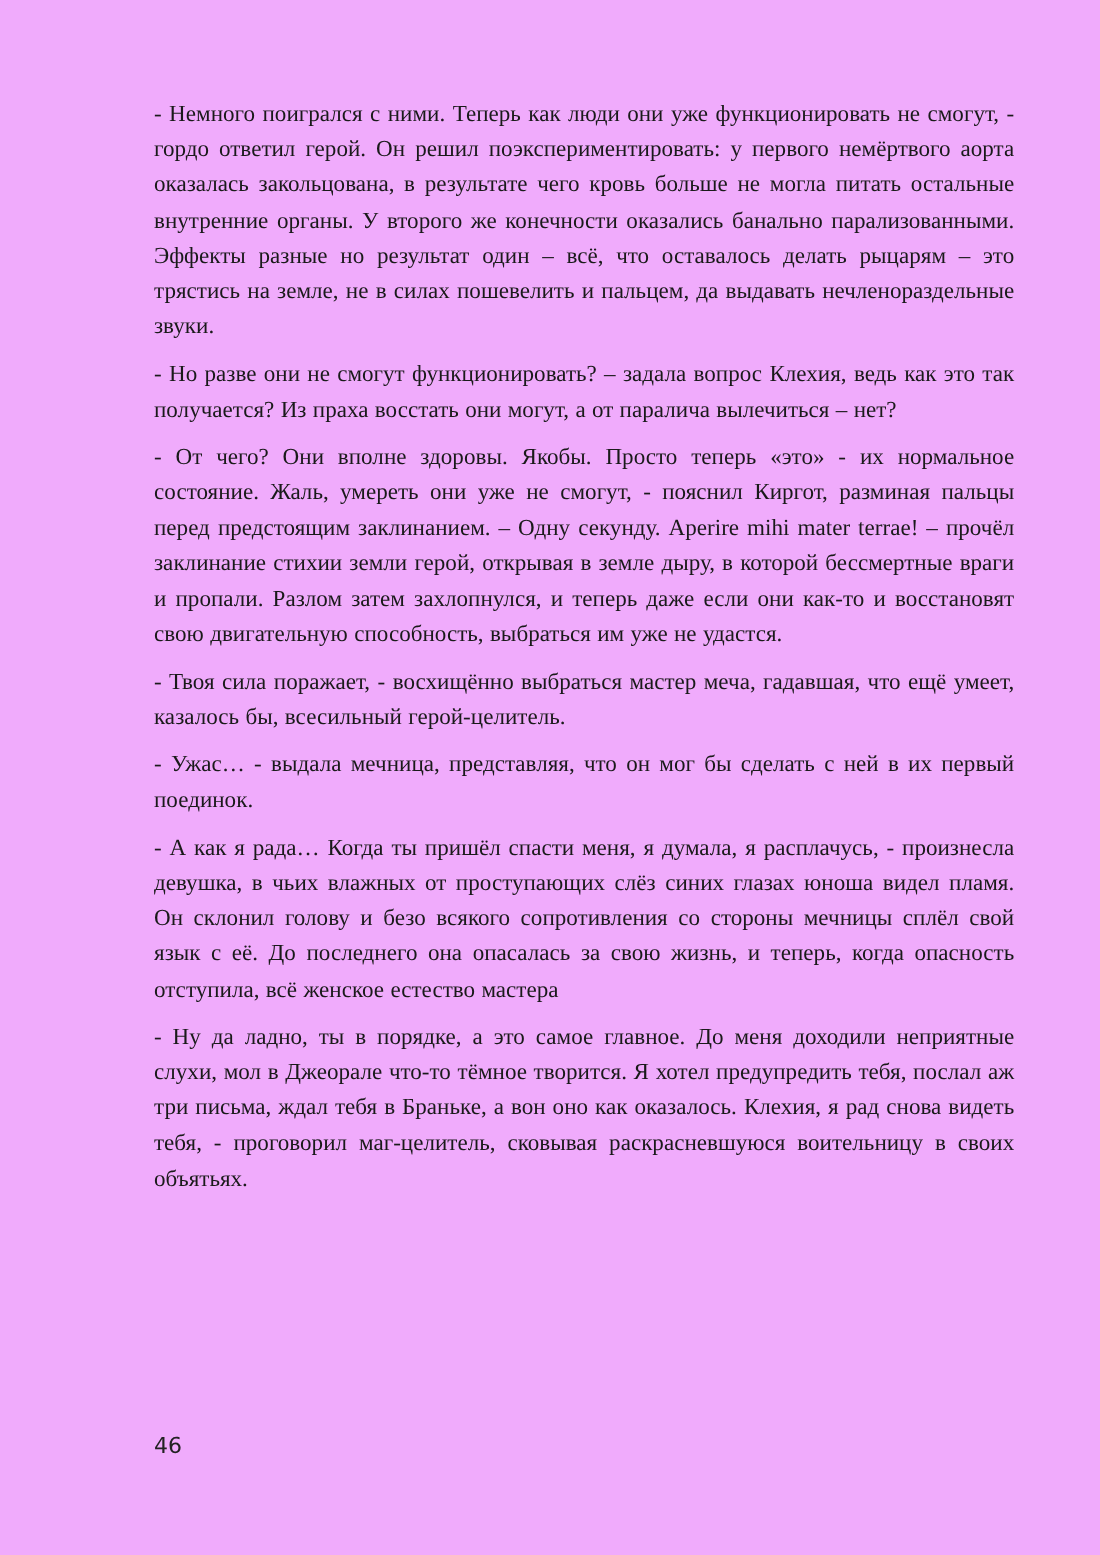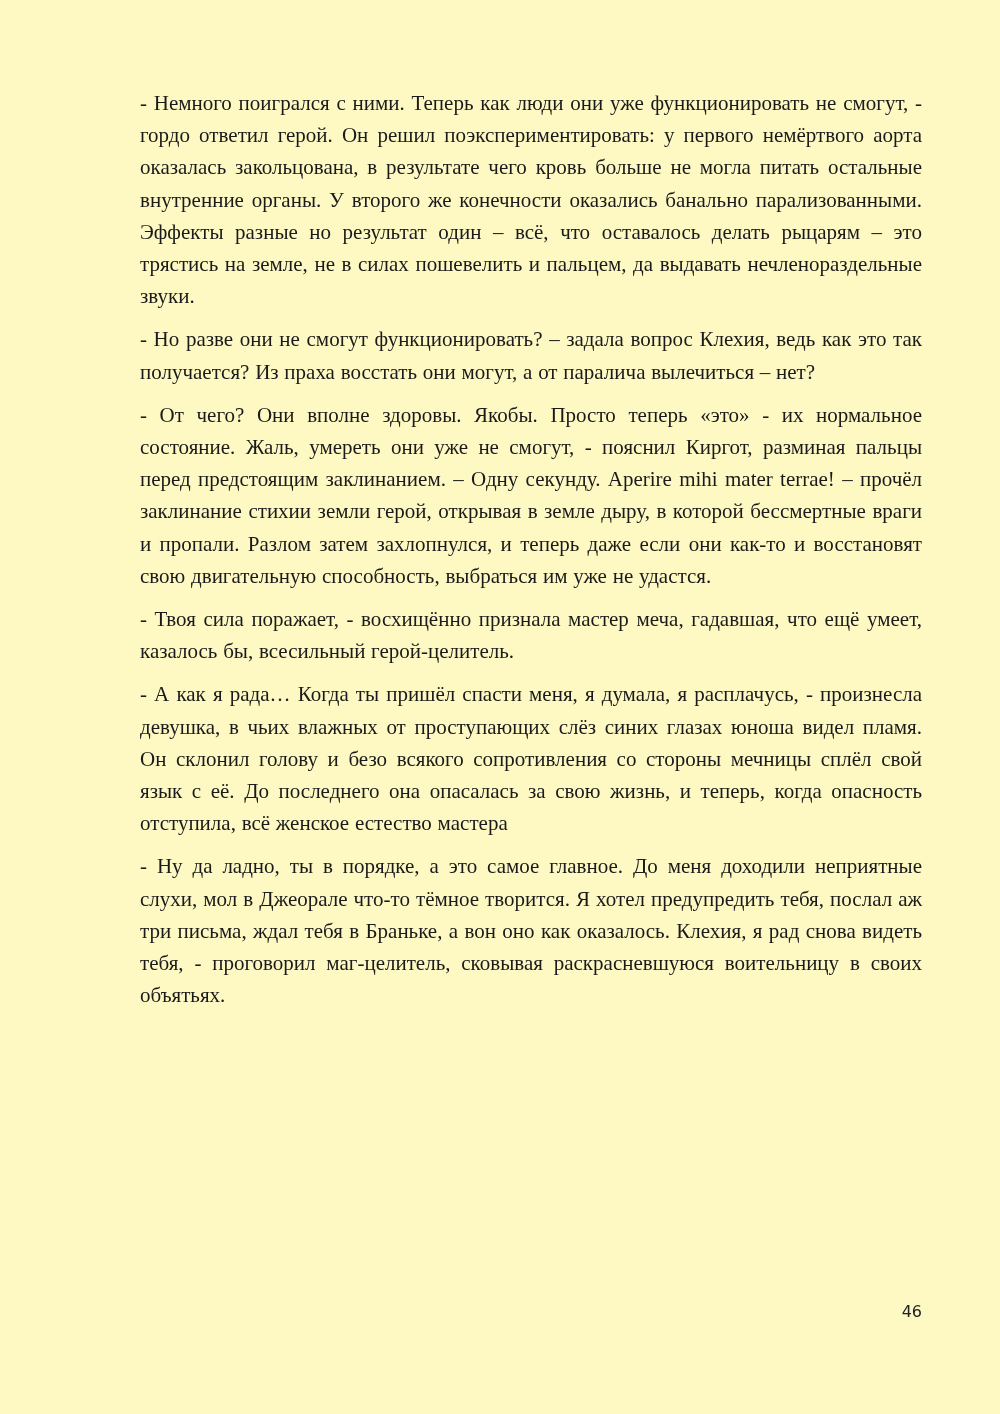--- a/index.html
+++ b/index.html
@@ -4,21 +4,21 @@
 <style>
   html, body {
     margin: 0;
     padding: 0;
     background: #ffffff;
   }
   .page {
     position: relative;
     width: 1000px;
     height: 1414px;
-    background: #fef9c3;
+    background: #f0abfc;
     overflow: hidden;
     font-family: "Liberation Serif", "DejaVu Serif", serif;
   }
   .text-block {
     position: absolute;
     top: 87px;
     left: 140px;
     width: 782px;
     color: #1a1a1a;
     font-size: 21px;
@@ -28,32 +28,33 @@
     margin: 0 0 11px 0;
     text-align: justify;
     text-align-last: left;
     word-spacing: 0.5px;
   }
   .page-number {
     position: absolute;
     top: 1302px;
     left: 140px;
     width: 782px;
-    text-align: right;
+    text-align: left;
     font-family: "DejaVu Sans", "Liberation Sans", sans-serif;
-    font-size: 16px;
+    font-size: 20px;
     color: #222222;
   }
 </style>
 </head>
 <body>
 
 <div class="page">
   <div class="text-block">
     <p>- Немного поигрался с ними. Теперь как люди они уже функционировать не смогут, - гордо ответил герой. Он решил поэкспериментировать: у первого немёртвого аорта оказалась закольцована, в результате чего кровь больше не могла питать остальные внутренние органы. У второго же конечности оказались банально парализованными. Эффекты разные но результат один – всё, что оставалось делать рыцарям – это трястись на земле, не в силах пошевелить и пальцем, да выдавать нечленораздельные звуки.</p>
     <p>- Но разве они не смогут функционировать? – задала вопрос Клехия, ведь как это так получается? Из праха восстать они могут, а от паралича вылечиться – нет?</p>
     <p>- От чего? Они вполне здоровы. Якобы. Просто теперь «это» - их нормальное состояние. Жаль, умереть они уже не смогут, - пояснил Киргот, разминая пальцы перед предстоящим заклинанием. – Одну секунду. Aperire mihi mater terrae! – прочёл заклинание стихии земли герой, открывая в земле дыру, в которой бессмертные враги и пропали. Разлом затем захлопнулся, и теперь даже если они как-то и восстановят свою двигательную способность, выбраться им уже не удастся.</p>
-    <p>- Твоя сила поражает, - восхищённо признала мастер меча, гадавшая, что ещё умеет, казалось бы, всесильный герой-целитель.</p>
+    <p>- Твоя сила поражает, - восхищённо выбраться мастер меча, гадавшая, что ещё умеет, казалось бы, всесильный герой-целитель.</p>
+    <p>- Ужас… - выдала мечница, представляя, что он мог бы сделать с ней в их первый поединок.</p>
     <p>- А как я рада… Когда ты пришёл спасти меня, я думала, я расплачусь, - произнесла девушка, в чьих влажных от проступающих слёз синих глазах юноша видел пламя. Он склонил голову и безо всякого сопротивления со стороны мечницы сплёл свой язык с её. До последнего она опасалась за свою жизнь, и теперь, когда опасность отступила, всё женское естество мастера</p>
     <p>- Ну да ладно, ты в порядке, а это самое главное. До меня доходили неприятные слухи, мол в Джеорале что-то тёмное творится. Я хотел предупредить тебя, послал аж три письма, ждал тебя в Браньке, а вон оно как оказалось. Клехия, я рад снова видеть тебя, - проговорил маг-целитель, сковывая раскрасневшуюся воительницу в своих объятьях.</p>
   </div>
   <div class="page-number">46</div>
 </div>
 
 </body></html>

